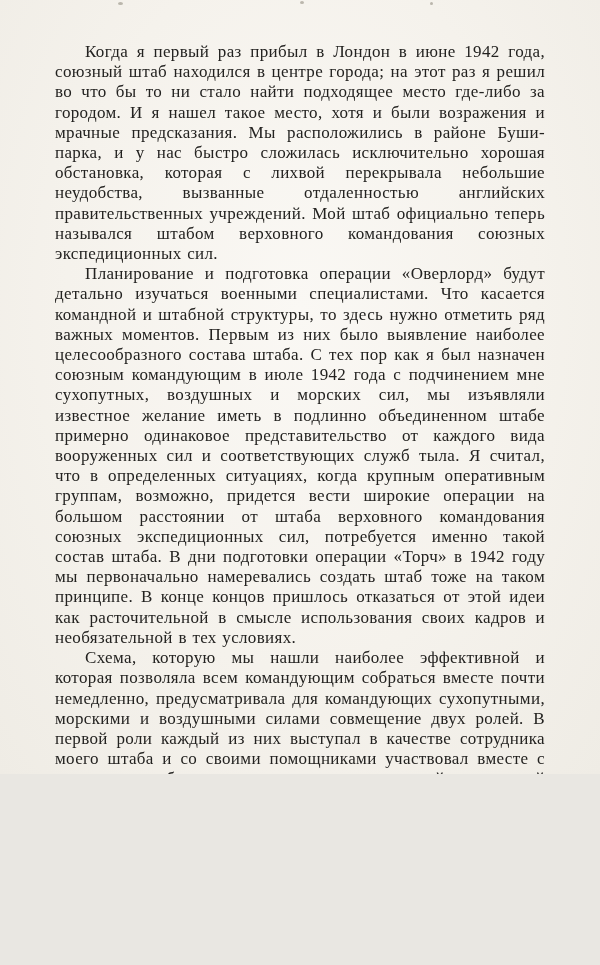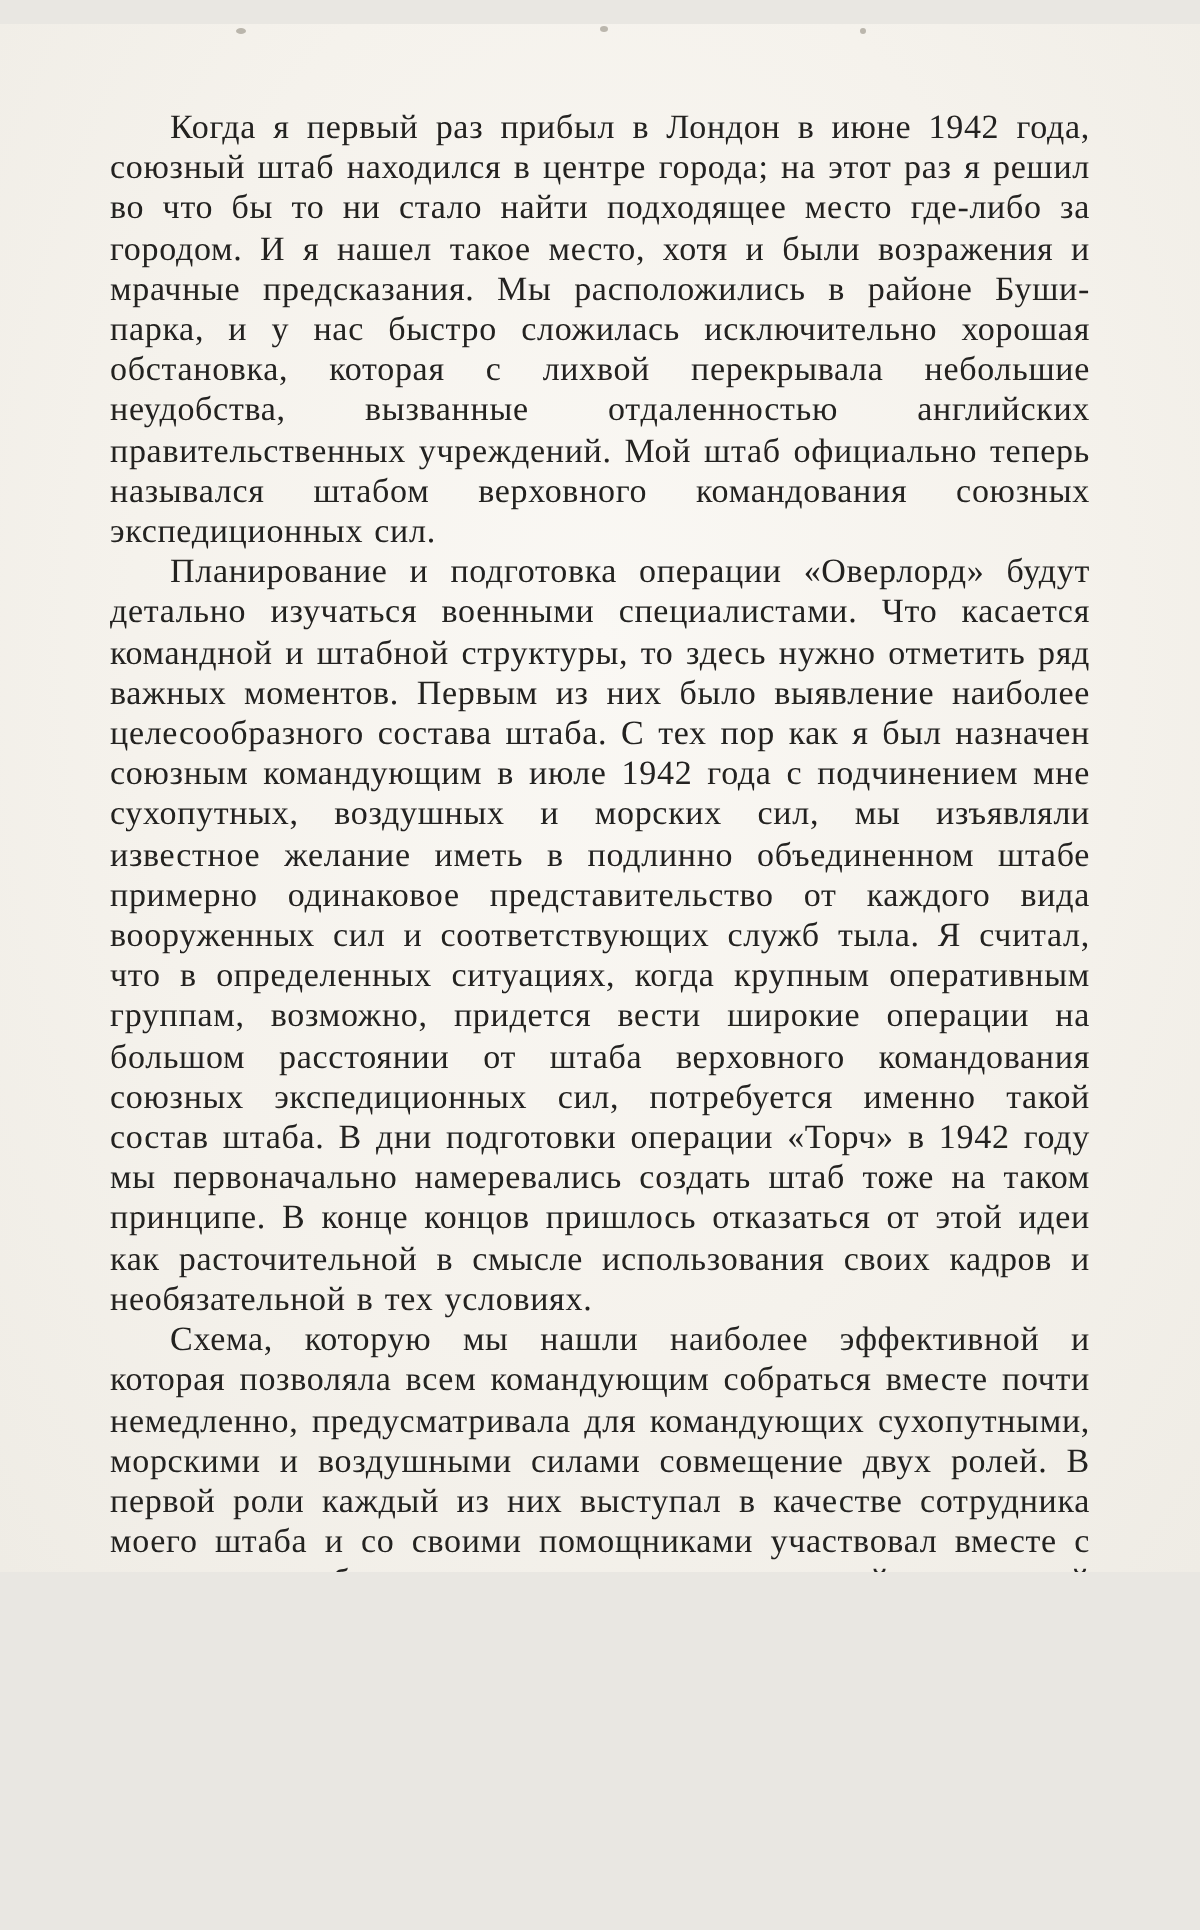--- a/index.html
+++ b/index.html
@@ -5,21 +5,21 @@
   html, body {
     margin: 0;
     padding: 0;
     background: #e9e7e2;
     font-family: "Liberation Serif", "DejaVu Serif", serif;
   }
   .scan-page {
     position: relative;
     width: 600px;
     height: 774px;
-    margin: 12px auto;
+    margin: 0 auto;
     background:
       radial-gradient(ellipse at 50% 40%, #faf8f4 0%, #f5f2ec 55%, #efece5 100%);
     overflow: hidden;
     box-sizing: border-box;
     color: #232220;
   }
   .text-block {
     position: absolute;
     left: 55px;
     top: 42px;

